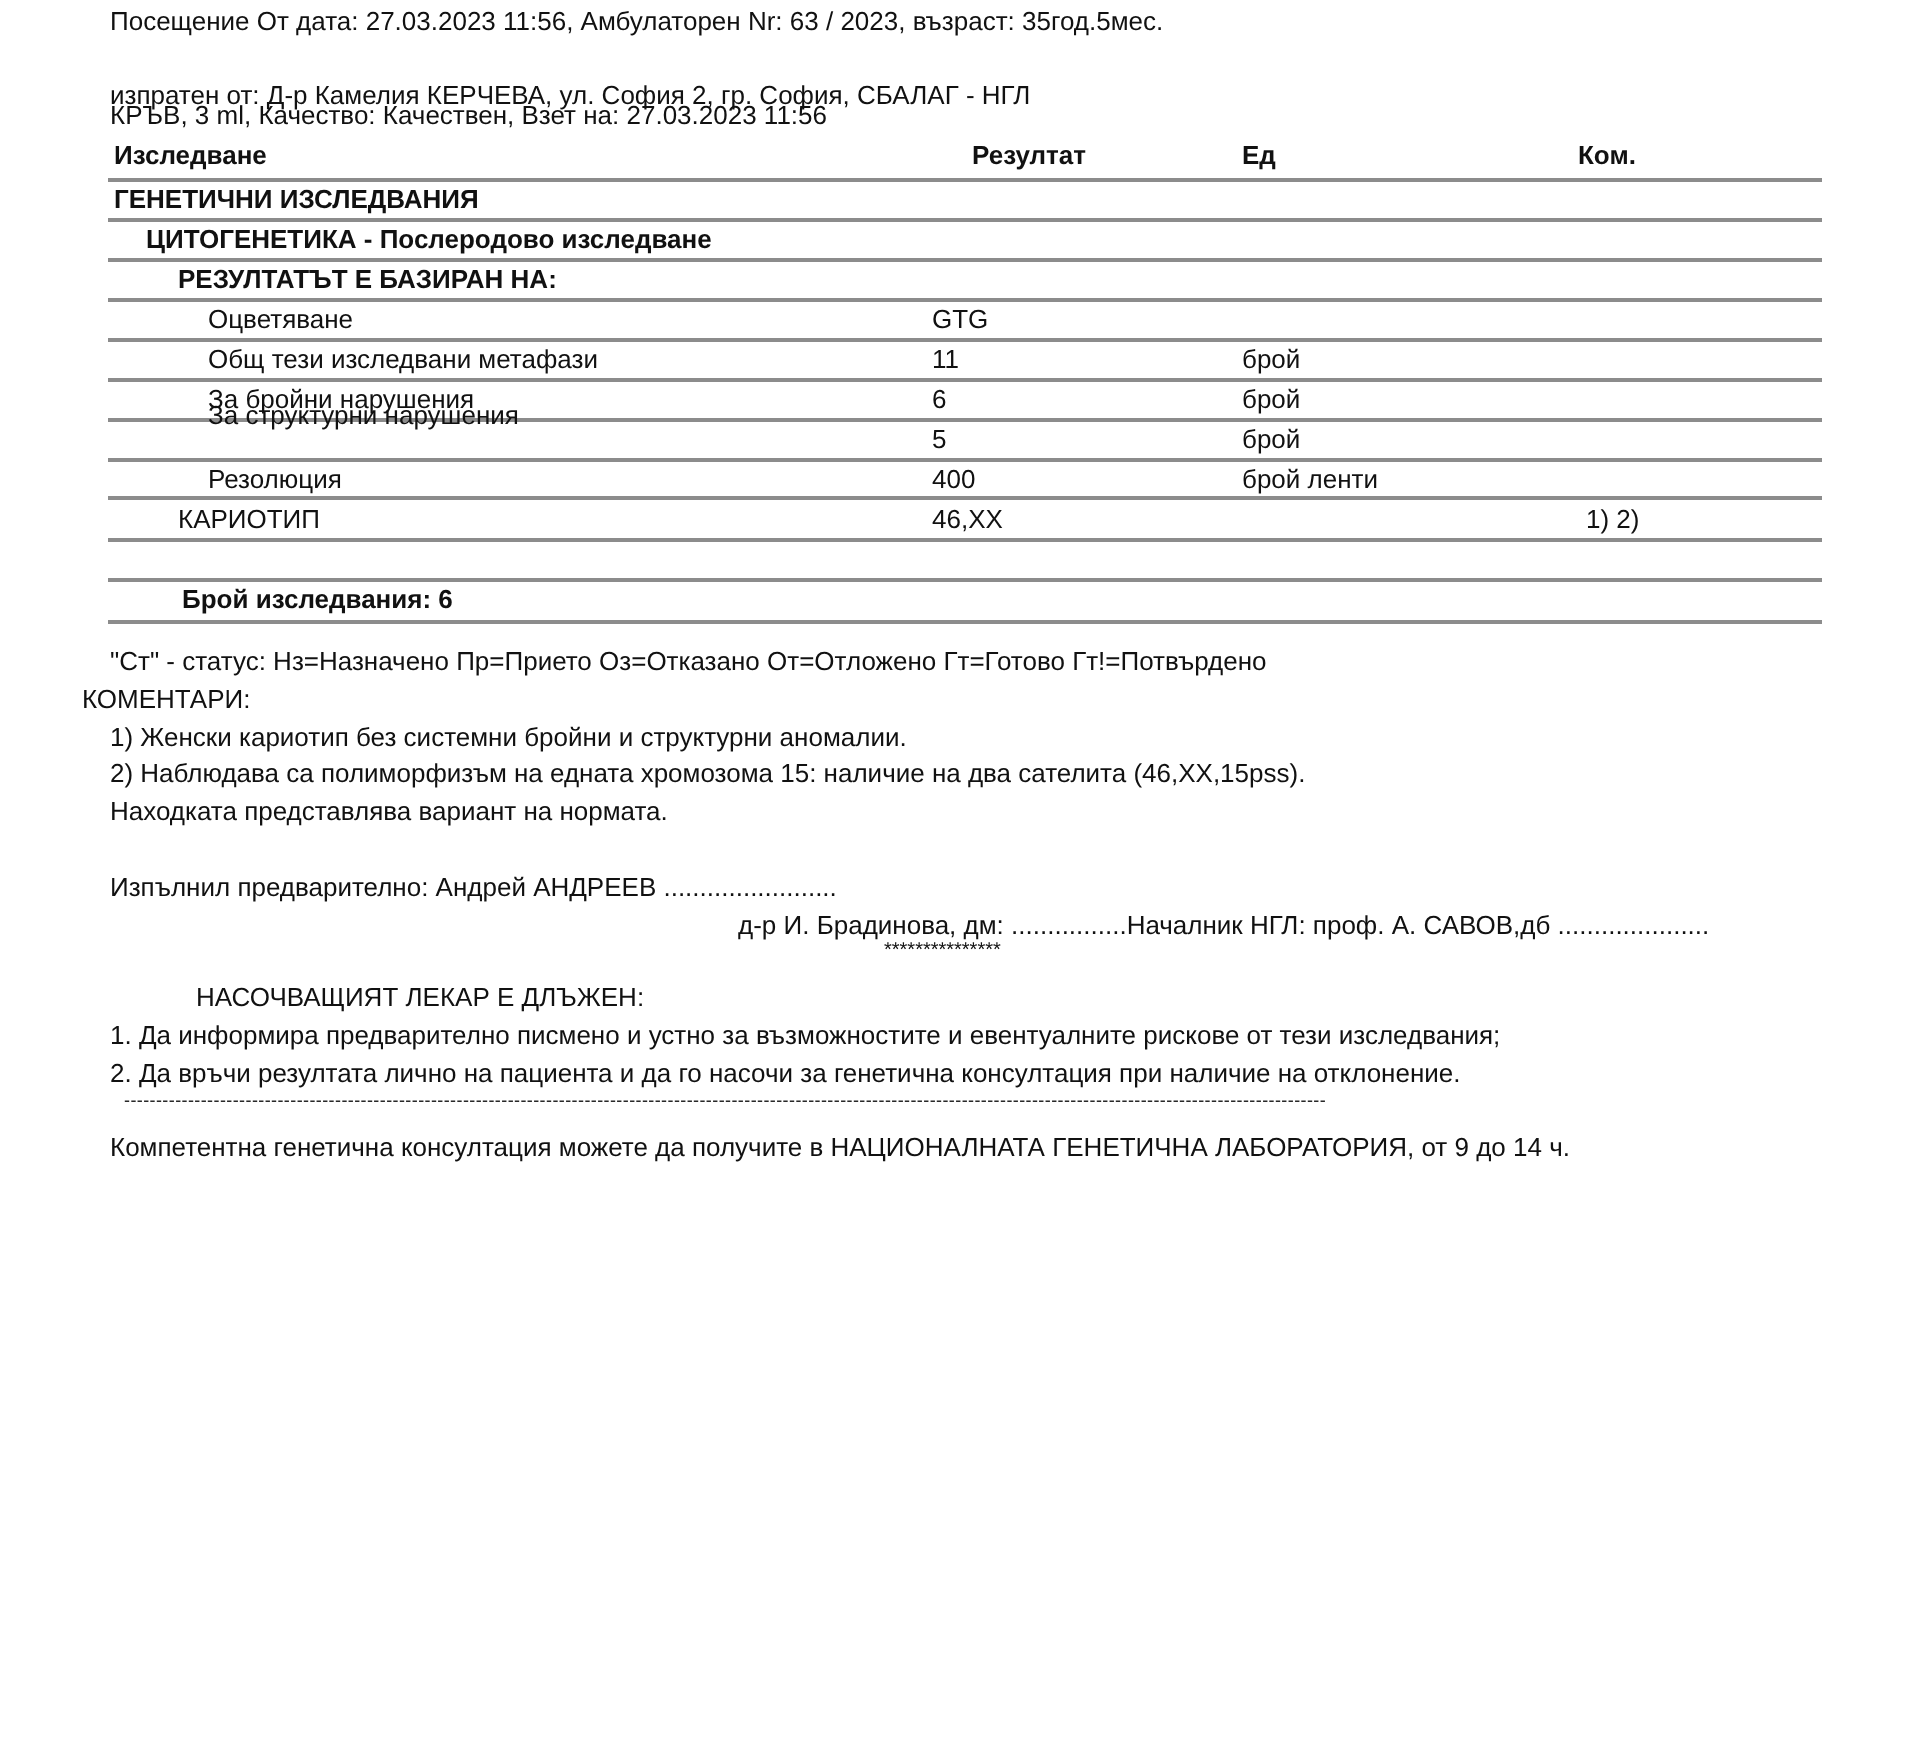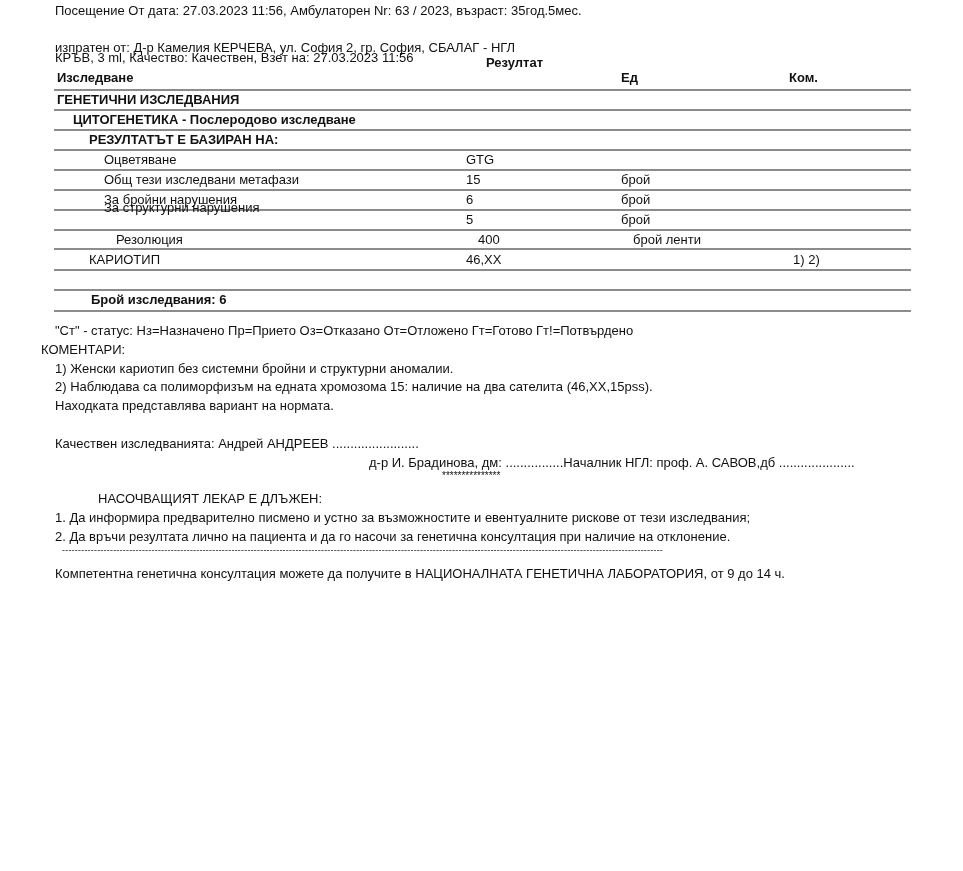--- a/index.html
+++ b/index.html
@@ -11,21 +11,21 @@
 </style>
 </head>
 <body>
 
 <div class="abs" style="left:55px;top:3px;">Посещение От дата: 27.03.2023 11:56, Амбулаторен Nr:      63 / 2023, възраст: 35год.5мес.</div>
 <div class="abs" style="left:55px;top:22px;margin-top:28px;">КРЪВ, 3 ml, Качество: Качествен, Взет на: 27.03.2023 11:56</div>
 <div class="abs" style="left:55px;top:40px;">изпратен от: Д-р Камелия КЕРЧЕВА, ул. София 2, гр. София, СБАЛАГ - НГЛ</div>
 
 <div>
   <div class="abs bold" style="left:57px;top:70px;">Изследване</div>
-  <div class="abs bold" style="left:466px;top:55px;padding-left:20px;">Резултат</div>
+  <div class="abs bold" style="left:466px;top:70px;padding-left:20px;">Резултат</div>
   <div class="abs bold" style="left:621px;top:70px;">Ед</div>
   <div class="abs bold" style="left:789px;top:70px;">Ком.</div>
   <div class="hl" style="top:89px;"></div>
 
   <div class="abs bold" style="left:57px;top:92px;">ГЕНЕТИЧНИ ИЗСЛЕДВАНИЯ</div>
   <div class="hl" style="top:109px;"></div>
 
   <div class="abs bold" style="left:73px;top:112px;">ЦИТОГЕНЕТИКА - Послеродово изследване</div>
   <div class="hl" style="top:129px;"></div>
 
@@ -34,40 +34,40 @@
 
   <div>
     <div class="abs" style="left:104px;top:152px;">Оцветяване</div>
     <div class="abs" style="left:466px;top:152px;">GTG</div>
     <div class="abs" style="left:621px;top:152px;"></div>
   </div>
   <div class="hl" style="top:169px;"></div>
 
   <div>
     <div class="abs" style="left:104px;top:172px;">Общ тези изследвани метафази</div>
-    <div class="abs" style="left:466px;top:172px;">15</div>
+    <div class="abs" style="left:466px;top:172px;">11</div>
     <div class="abs" style="left:621px;top:172px;">брой</div>
   </div>
   <div class="hl" style="top:189px;"></div>
 
   <div>
     <div class="abs" style="left:104px;top:192px;">За бройни нарушения</div>
     <div class="abs" style="left:466px;top:192px;">6</div>
     <div class="abs" style="left:621px;top:192px;">брой</div>
   </div>
   <div class="hl" style="top:209px;"></div>
 
   <div>
     <div class="abs" style="left:104px;top:200px;">За структурни нарушения</div>
     <div class="abs" style="left:466px;top:212px;">5</div>
     <div class="abs" style="left:621px;top:212px;">брой</div>
   </div>
   <div class="hl" style="top:229px;"></div>
 
-  <div style="position:absolute;left:12px;top:229px;width:802px;height:18px;overflow:hidden;">
+  <div style="position:absolute;left:0;top:229px;width:802px;height:18px;overflow:hidden;">
     <div class="abs" style="left:104px;top:3px;">Резолюция</div>
     <div class="abs" style="left:466px;top:3px;">400</div>
     <div class="abs" style="left:621px;top:3px;">брой ленти</div>
   </div>
   <div class="hl" style="top:248px;"></div>
 
   <div>
     <div class="abs" style="left:89px;top:252px;text-align:center;">КАРИОТИП</div>
     <div class="abs" style="left:466px;top:252px;">46,XX</div>
     <div class="abs" style="left:793px;top:252px;">1) 2)</div>
@@ -78,21 +78,21 @@
   <div class="abs bold" style="left:57px;top:292px;padding-left:34px;">Брой изследвания: 6</div>
   <div class="hl" style="top:310px;"></div>
 </div>
 
 <div class="abs" style="left:55px;top:323px;">"Ст" - статус: Нз=Назначено Пр=Прието Оз=Отказано От=Отложено Гт=Готово Гт!=Потвърдено</div>
 <div class="abs" style="left:41px;top:342px;">КОМЕНТАРИ:</div>
 <div class="abs" style="left:55px;top:361px;">1) Женски кариотип без системни бройни и структурни аномалии.</div>
 <div class="abs" style="left:55px;top:379px;">2) Наблюдава са полиморфизъм на едната хромозома 15: наличие на два сателита  (46,XX,15pss).</div>
 <div class="abs" style="left:55px;top:398px;">Находката представлява вариант на нормата.</div>
 
-<div class="abs" style="left:55px;top:436px;">Качествен изследванията: Андрей АНДРЕЕВ ........................</div>
+<div class="abs" style="left:55px;top:436px;">Изпълнил предварително: Андрей АНДРЕЕВ ........................</div>
 <div class="abs" style="left:369px;top:455px;">д-р И. Брадинова, дм:  ................Началник НГЛ: проф. А. САВОВ,дб .....................</div>
 <div class="abs" style="left:442px;top:470px;font-size:10px;">***************</div>
 
 <div class="abs" style="left:53px;top:491px;margin-left:45px;">НАСОЧВАЩИЯТ ЛЕКАР Е ДЛЪЖЕН:</div>
 <div class="abs" style="left:55px;top:510px;">1. Да информира предварително писмено и устно за възможностите и евентуалните рискове от тези изследвания;</div>
 <div class="abs" style="left:55px;top:529px;">2. Да връчи резултата лично на пациента и да го насочи за генетична консултация при наличие на отклонение.</div>
 <div class="abs" style="left:62px;top:545px;font-size:9px;letter-spacing:0.2px;">--------------------------------------------------------------------------------------------------------------------------------------------------------------------------------------------</div>
 <div class="abs" style="left:55px;top:566px;">Компетентна генетична консултация можете да получите в НАЦИОНАЛНАТА ГЕНЕТИЧНА ЛАБОРАТОРИЯ, от 9 до 14 ч.</div>
 
 </body></html>

